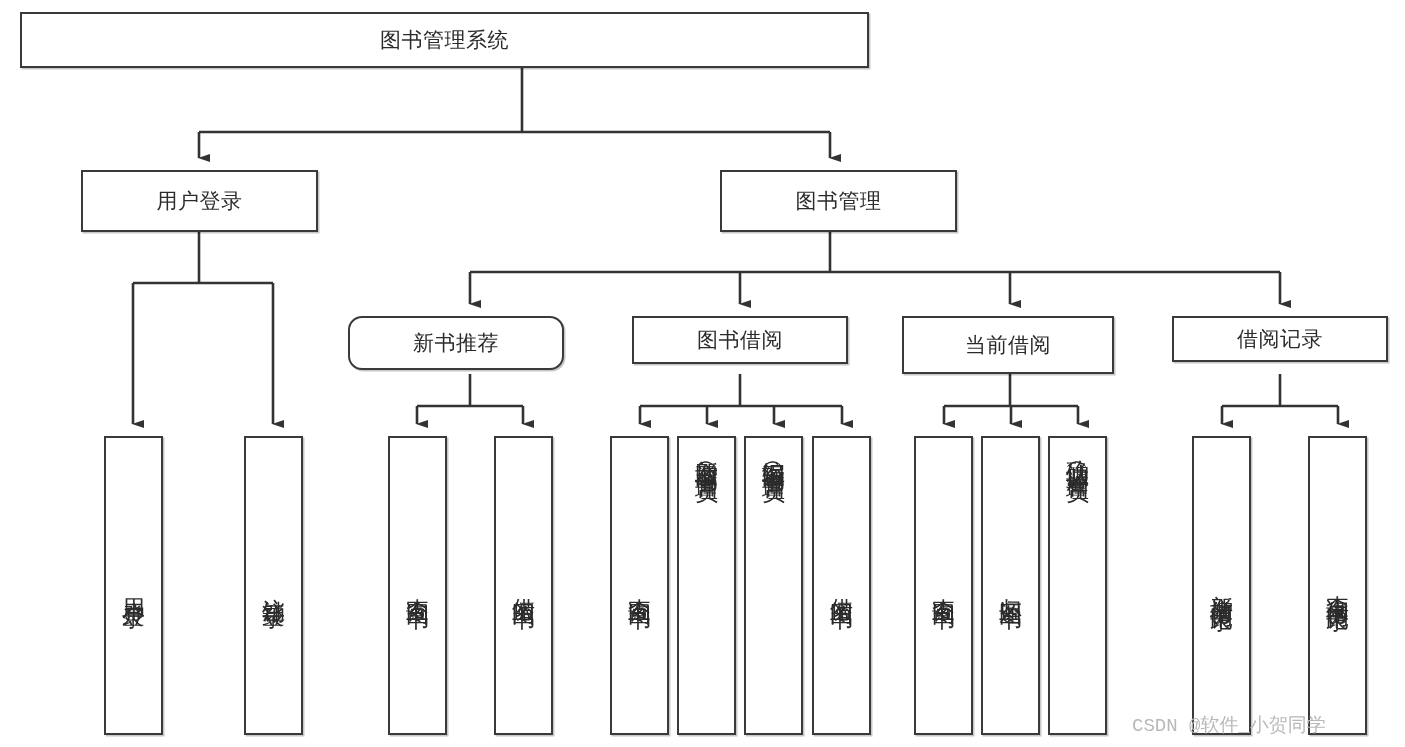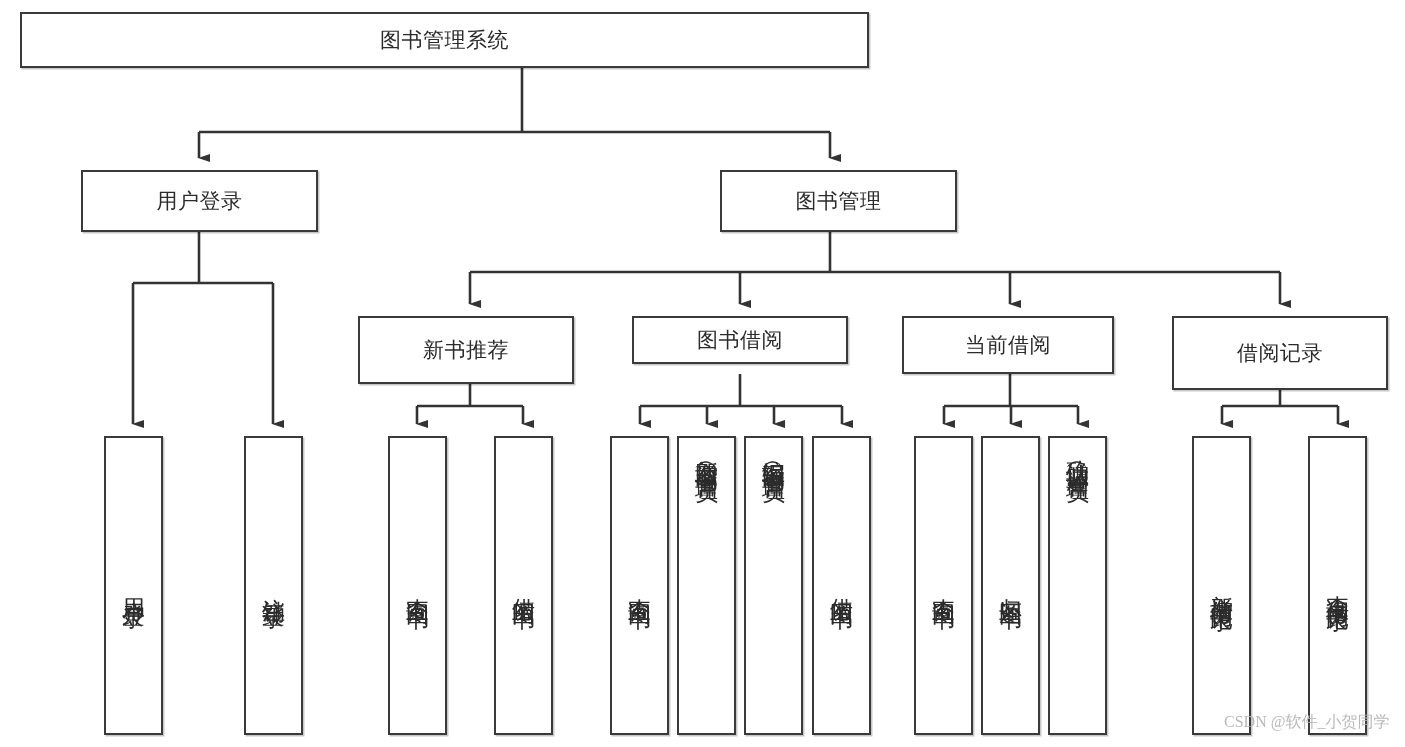--- a/index.html
+++ b/index.html
@@ -58,27 +58,27 @@
   }
   .node.vert.mid .lbl {
     margin-top: auto;
     margin-bottom: auto;
   }
   .node.vert.top .lbl {
     margin-top: 4px;
   }
   .watermark {
     position: absolute;
-    left: 1224px;
+    left: 1132px;
     top: 712px;
-    font-size: 16px;
+    font-size: 19px;
     color: #b9b9b9;
     white-space: nowrap;
     z-index: 3;
-    font-family: Liberation Serif, serif;
+    font-family: Liberation Mono, monospace;
   }
 </style>
 </head>
 <body>
 
 <div id="canvas">
 
   <svg id="edges" viewBox="0 0 1405 747">
     <defs>
       <marker id="arw" markerWidth="10" markerHeight="12" refX="4" refY="11" orient="auto" markerUnits="userSpaceOnUse">
@@ -133,30 +133,30 @@
     <span class="lbl">图书管理系统</span>
   </div>
 
   <div class="node horiz" style="left:81px; top:170px; width:237px; height:62px;">
     <span class="lbl">用户登录</span>
   </div>
   <div class="node horiz" style="left:712px; top:170px; width:237px; height:62px;margin-left:8px;">
     <span class="lbl">图书管理</span>
   </div>
 
-  <div class="node horiz" style="left:358px; top:316px; width:216px; height:68px;">
+  <div class="node horiz" style="left:348px; top:316px; width:216px; height:54px;border-radius:14px;">
     <span class="lbl">新书推荐</span>
   </div>
   <div class="node horiz" style="left:632px; top:316px; width:216px; height:48px;">
     <span class="lbl">图书借阅</span>
   </div>
   <div class="node horiz" style="left:902px; top:316px; width:212px; height:58px;">
     <span class="lbl">当前借阅</span>
   </div>
-  <div class="node horiz" style="left:1172px; top:316px; width:216px; height:74px;">
+  <div class="node horiz" style="left:1172px; top:316px; width:216px; height:46px;">
     <span class="lbl">借阅记录</span>
   </div>
 
   <div class="node vert mid" style="left:104px; top:436px; width:59px; height:299px;">
     <span class="lbl">用户登录</span>
   </div>
   <div class="node vert mid" style="left:244px; top:436px; width:59px; height:299px;">
     <span class="lbl">注销登录</span>
   </div>
 

